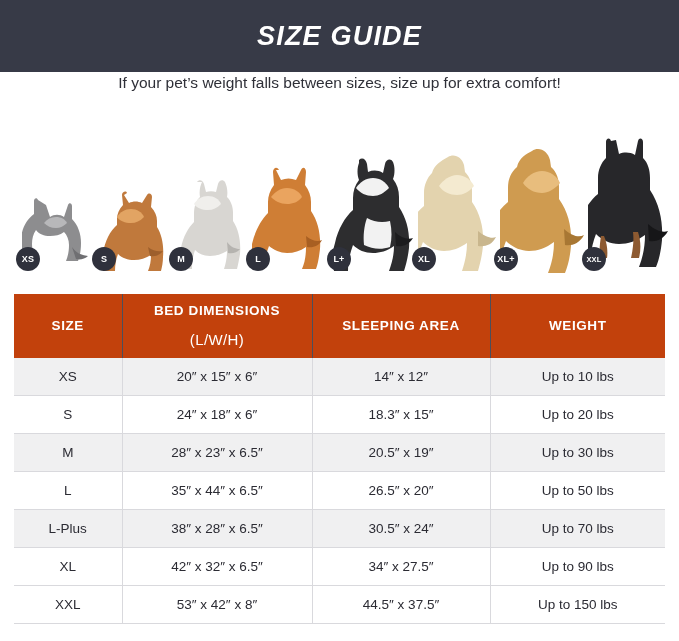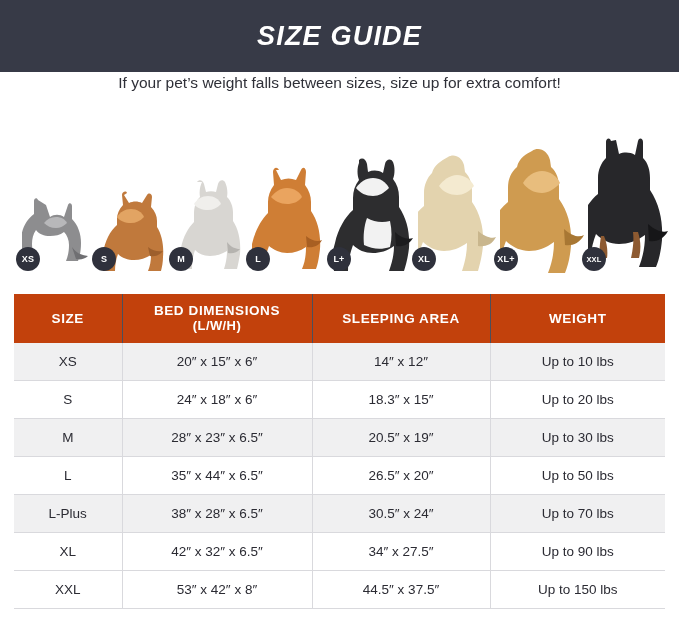--- a/index.html
+++ b/index.html
@@ -115,24 +115,24 @@
     font-weight: bold;
     letter-spacing: 0.6px;
     padding: 9px 4px 10px 4px;
     text-align: center;
     border-right: 1px solid #4b4e5b;
     vertical-align: middle;
   }
   table.size-table th:last-child { border-right: none; }
   .th-sub {
     display: block;
-    font-size: 13px;
-    font-weight: bold;
+    font-size: 15px;
+    font-weight: normal;
     letter-spacing: 0.4px;
-    margin-top: 0;
+    margin-top: 13px;
   }
   table.size-table td {
     font-size: 13.5px;
     color: #2b2b33;
     text-align: center;
     padding: 11px 4px;
     border-right: 1px solid #d9d9dd;
     border-bottom: 1px solid #d9d9dd;
   }
   table.size-table td:last-child { border-right: none; }

